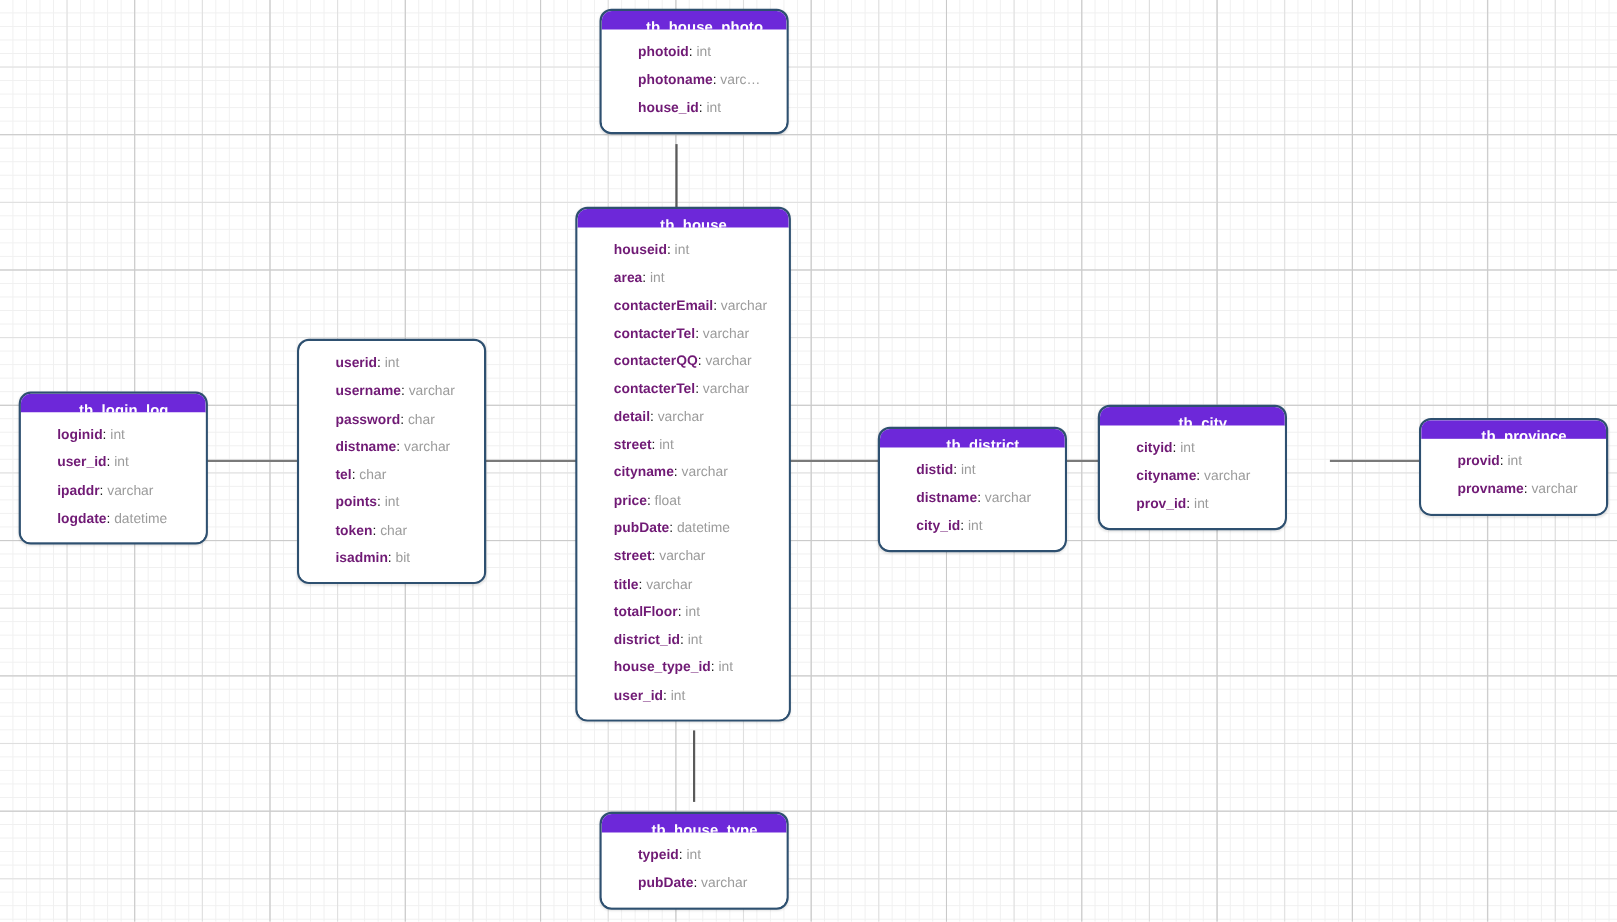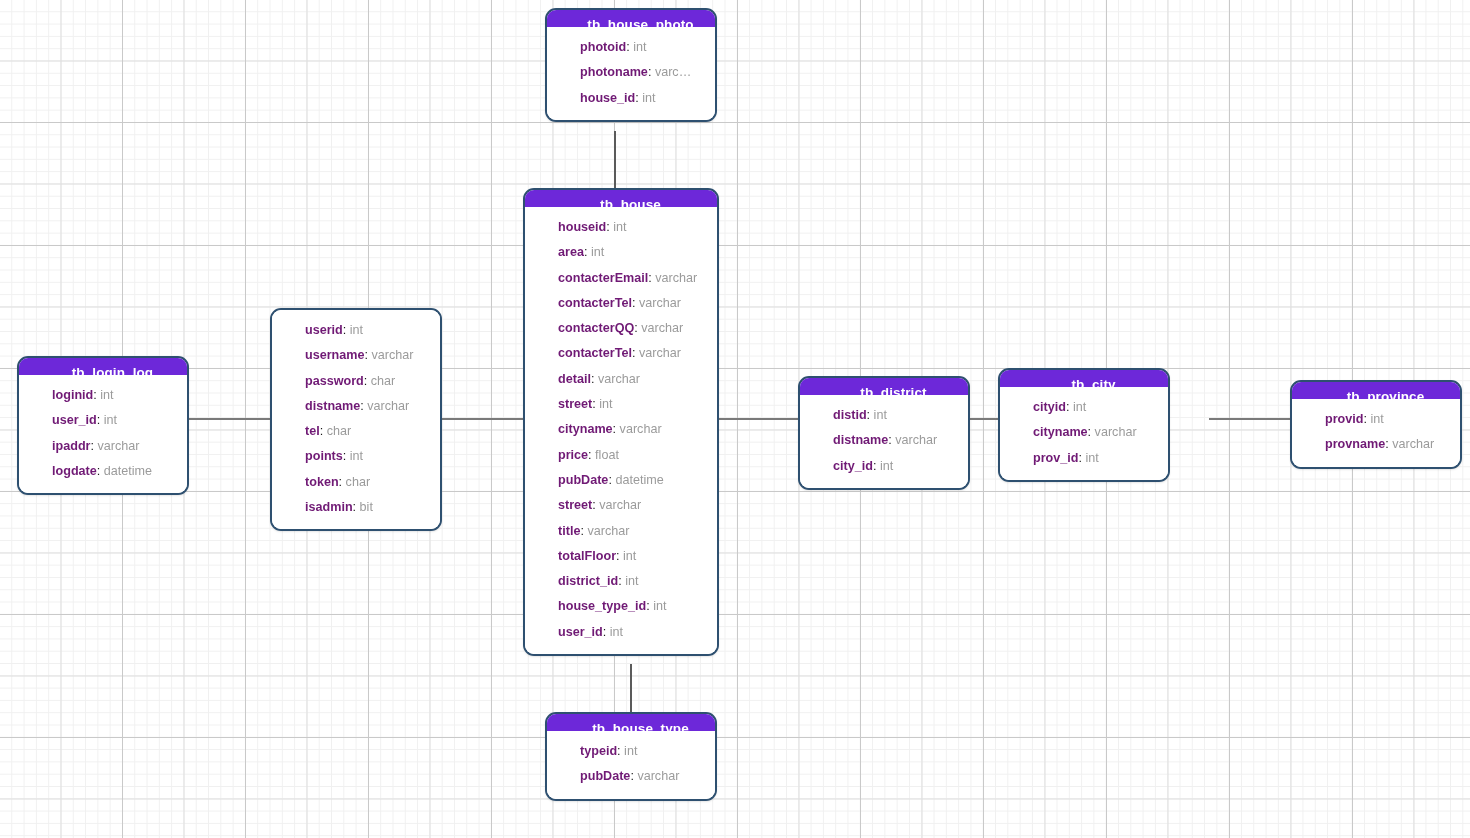--- a/index.html
+++ b/index.html
@@ -142,21 +142,21 @@
     </div>
     <div class="entity" style="left: 17px; top: 356px; width: 172px;">
       <div class="entity-header">tb_login_log</div>
       <div class="entity-body">
         <div class="field"><span class="fname">loginid</span><span>: </span><span class="ftype">int</span></div>
         <div class="field"><span class="fname">user_id</span><span>: </span><span class="ftype">int</span></div>
         <div class="field"><span class="fname">ipaddr</span><span>: </span><span class="ftype">varchar</span></div>
         <div class="field"><span class="fname">logdate</span><span>: </span><span class="ftype">datetime</span></div>
       </div>
     </div>
-    <div class="entity" style="left: 798px; top: 376px; width: 172px;">
+    <div class="entity" style="left: 798px; top: 388px; width: 172px;">
       <div class="entity-header">tb_district</div>
       <div class="entity-body">
         <div class="field"><span class="fname">distid</span><span>: </span><span class="ftype">int</span></div>
         <div class="field"><span class="fname">distname</span><span>: </span><span class="ftype">varchar</span></div>
         <div class="field"><span class="fname">city_id</span><span>: </span><span class="ftype">int</span></div>
       </div>
     </div>
     <div class="entity" style="left: 998px; top: 368px; width: 172px;">
       <div class="entity-header">tb_city</div>
       <div class="entity-body">
@@ -165,20 +165,20 @@
         <div class="field"><span class="fname">prov_id</span><span>: </span><span class="ftype">int</span></div>
       </div>
     </div>
     <div class="entity" style="left: 1290px; top: 380px; width: 172px;">
       <div class="entity-header">tb_province</div>
       <div class="entity-body">
         <div class="field"><span class="fname">provid</span><span>: </span><span class="ftype">int</span></div>
         <div class="field"><span class="fname">provname</span><span>: </span><span class="ftype">varchar</span></div>
       </div>
     </div>
-    <div class="entity" style="left: 545px; top: 712px; width: 172px;">
+    <div class="entity" style="left: 545px; top: 738px; width: 172px;">
       <div class="entity-header">tb_house_type</div>
       <div class="entity-body">
         <div class="field"><span class="fname">typeid</span><span>: </span><span class="ftype">int</span></div>
         <div class="field"><span class="fname">pubDate</span><span>: </span><span class="ftype">varchar</span></div>
       </div>
     </div>
   </div>
 
 </body></html>

